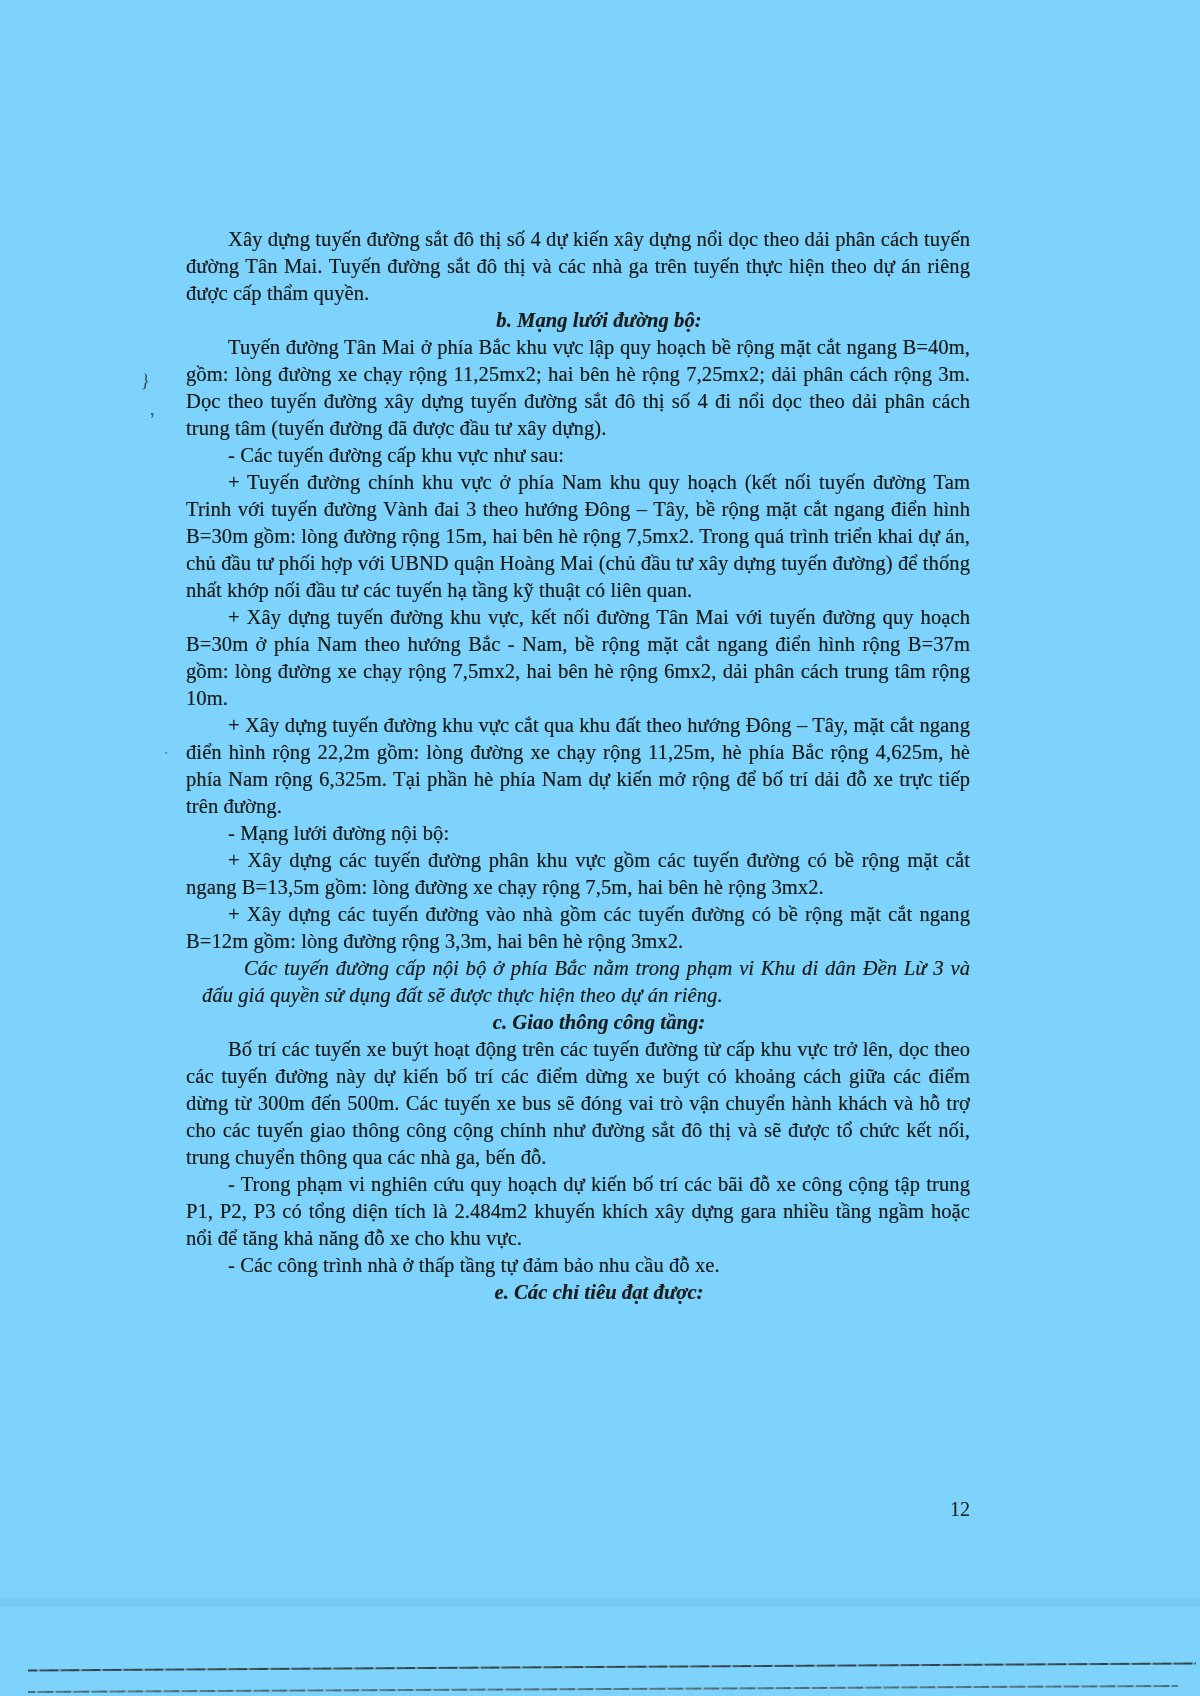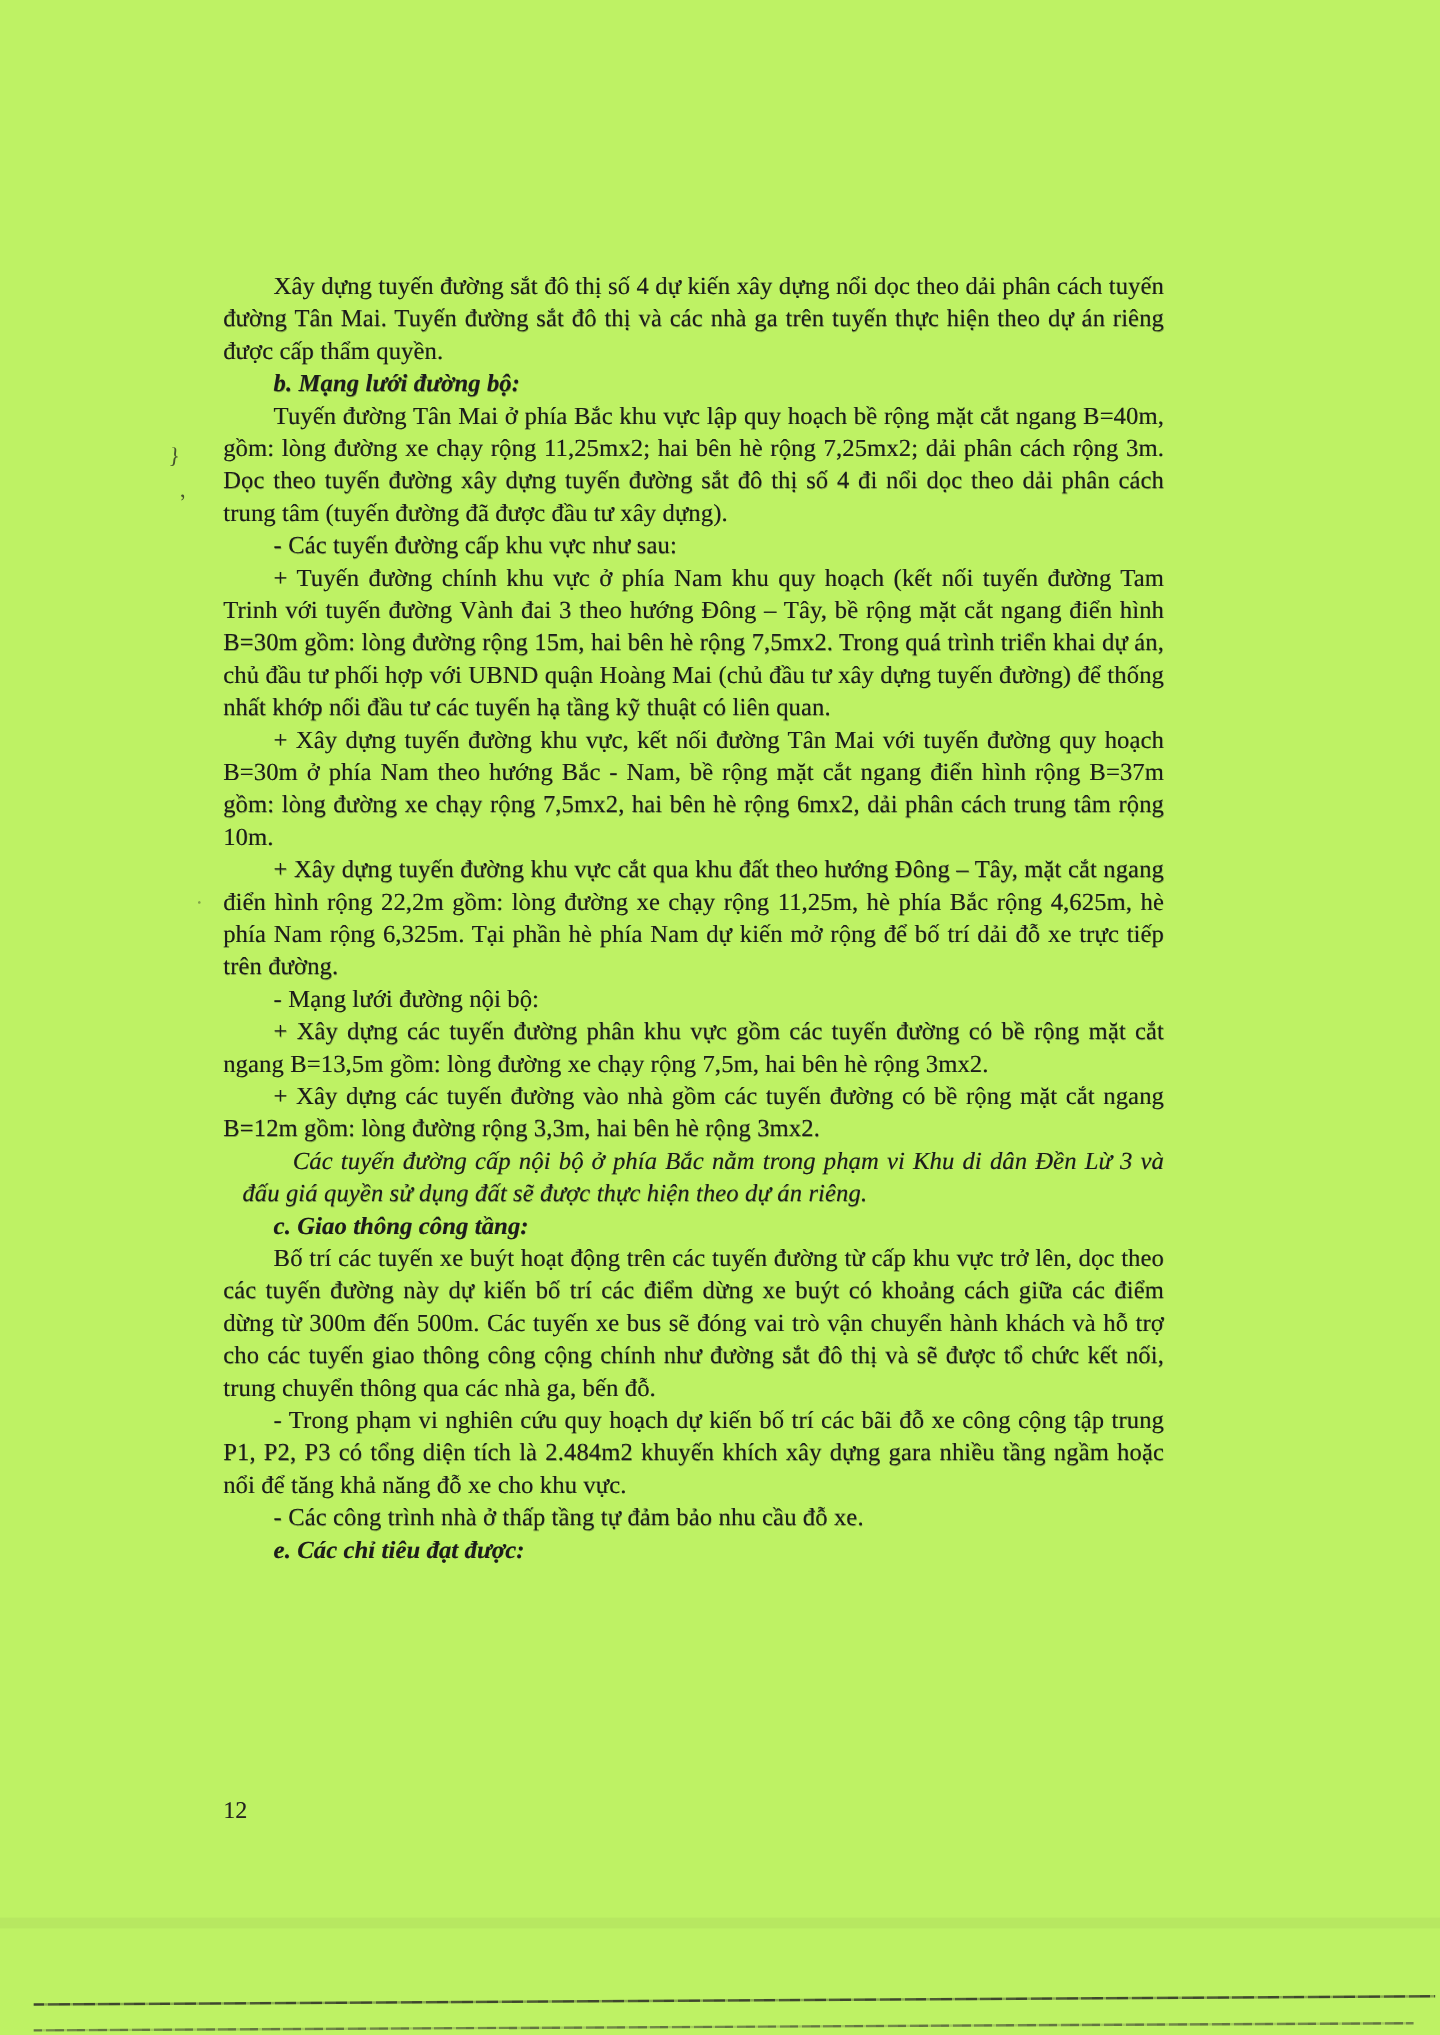--- a/index.html
+++ b/index.html
@@ -1,51 +1,51 @@
 <!DOCTYPE html>
 <html lang="vi"><head>
 <meta charset="utf-8">
 <style>
   html,body{margin:0;padding:0;background:#e8e8e6;}
   .page{
     position:relative;
     width:1200px;height:1696px;
     margin:0 auto;
-    background:#bef264;
+    background:#7dd3fc;
     overflow:hidden;
     font-family:"Liberation Serif","DejaVu Serif",serif;
     color:#1c1c1a;
   }
   .content{
     position:absolute;
     left:186px;top:226px;width:784px;
     font-size:20.5px;
     line-height:27px;
     letter-spacing:0.1px;
     text-shadow:0.3px 0.3px 0 rgba(28,28,26,0.38), -0.2px 0 0 rgba(28,28,26,0.18);
   }
   .para{
     margin:0;
     text-indent:42px;
     text-align:justify;
   }
   .para.heading{
     font-weight:bold;
     font-style:italic;
-    text-align:left;
+    text-align:center;
   }
   .para.italic{
     font-style:italic;
     margin-left:16px;
   }
   .page-number{
     position:absolute;
     left:186px;width:784px;
     top:1498px;
-    text-align:left;
+    text-align:right;
     font-size:20px;
     color:#23231f;
     text-shadow:0.3px 0.3px 0 rgba(28,28,26,0.3);
   }
   .scan-mark{
     position:absolute;
     color:rgba(30,30,28,0.75);
     font-size:19px;
     pointer-events:none;
   }

